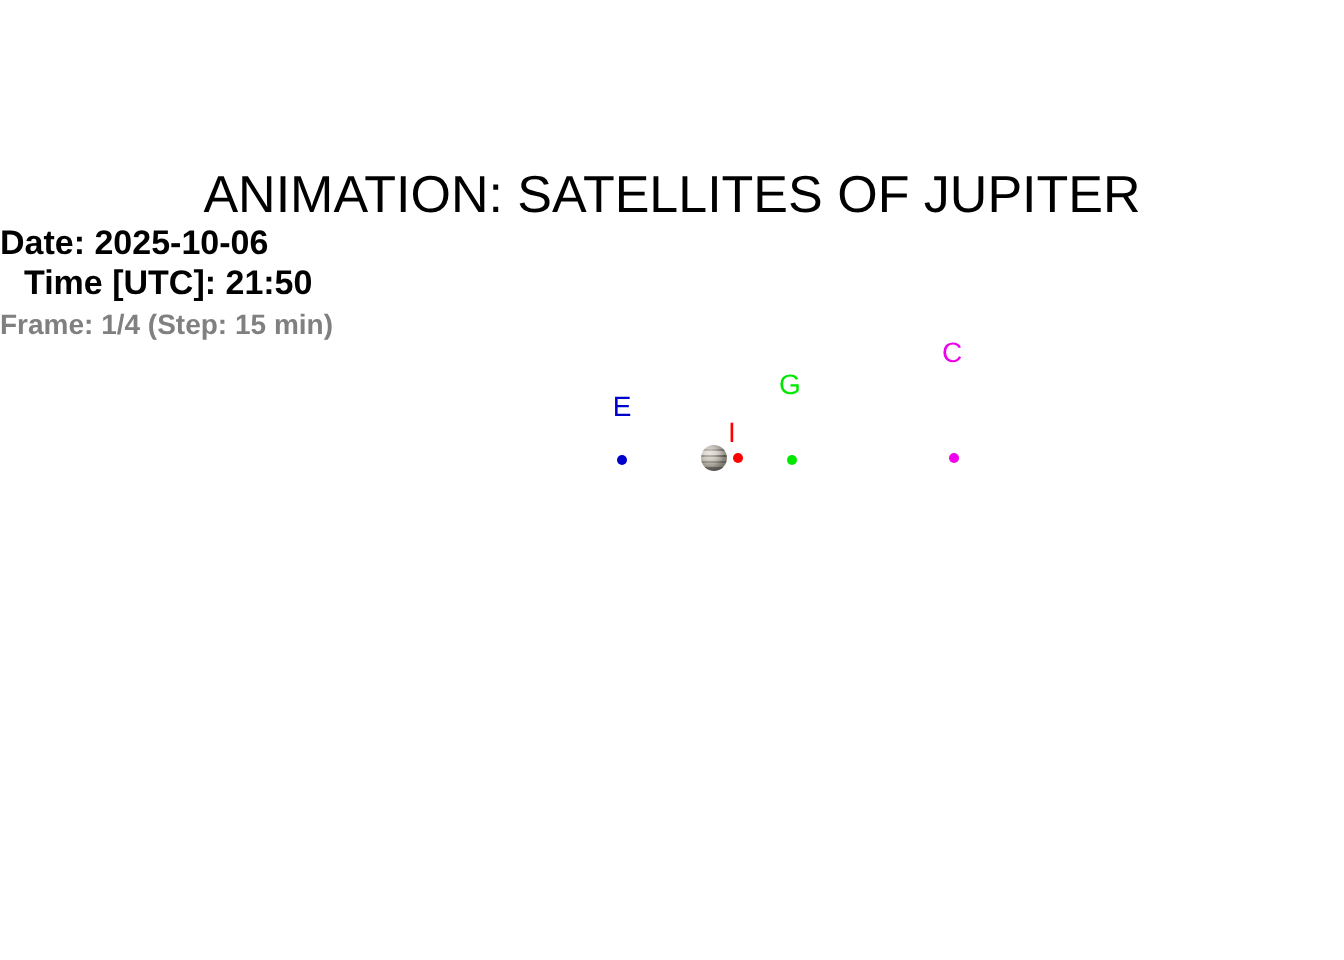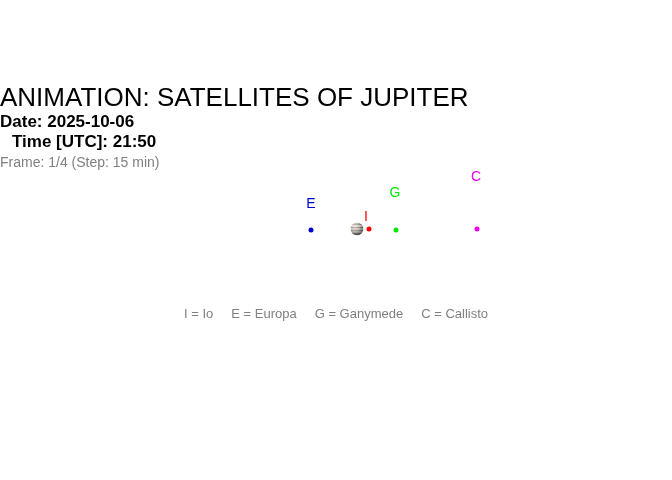--- a/index.html
+++ b/index.html
@@ -21,20 +21,21 @@
     height: 480px;
     background: #ffffff;
   }
 
   
   .title {
     position: absolute;
     left: 0;
     top: 82px;
     width: 672px;
+    text-align: center;
     font-size: 26px;
     line-height: 30px;
     color: #000000;
     letter-spacing: 0px;
     white-space: nowrap;
   }
 
   .subline {
     position: absolute;
     left: 0;
@@ -54,21 +55,21 @@
     font-size: 17px;
     line-height: 20px;
     font-weight: bold;
     color: #000000;
     padding-left: 12px;
   }
   .frame-line {
     top: 154px;
     font-size: 14px;
     line-height: 17px;
-    font-weight: normal;
+    font-weight: bold;
     color: #808080;
   }
 
   
   .sky {
     position: absolute;
     left: 0;
     top: 0;
     width: 672px;
     height: 480px;
@@ -151,15 +152,14 @@
   <div class="moon-dot" style="left: 311px; top: 230px; background: rgb(0, 0, 204);"></div>
       <div class="moon-label" style="left: 311px; top: 203px; color: rgb(0, 0, 204);">E</div>
       <div class="moon-dot" style="left: 369px; top: 229px; background: rgb(255, 0, 0);"></div>
       <div class="moon-label" style="left: 366px; top: 216px; color: rgb(255, 0, 0);">I</div>
       <div class="moon-dot" style="left: 396px; top: 230px; background: rgb(0, 232, 0);"></div>
       <div class="moon-label" style="left: 395px; top: 192px; color: rgb(0, 232, 0);">G</div>
       <div class="moon-dot" style="left: 477px; top: 229px; background: rgb(238, 0, 238);"></div>
       <div class="moon-label" style="left: 476px; top: 176px; color: rgb(238, 0, 238);">C</div>
     </div>
 
-  <div class="legend" id="legend-row"><span class="legend-entry">I = Io</span><span class="legend-entry">E = Europa</span><span class="legend-entry">G = Ganymede</span><span class="legend-entry">C = Callisto</span></div>
 
 </div>
 
 </body></html>

